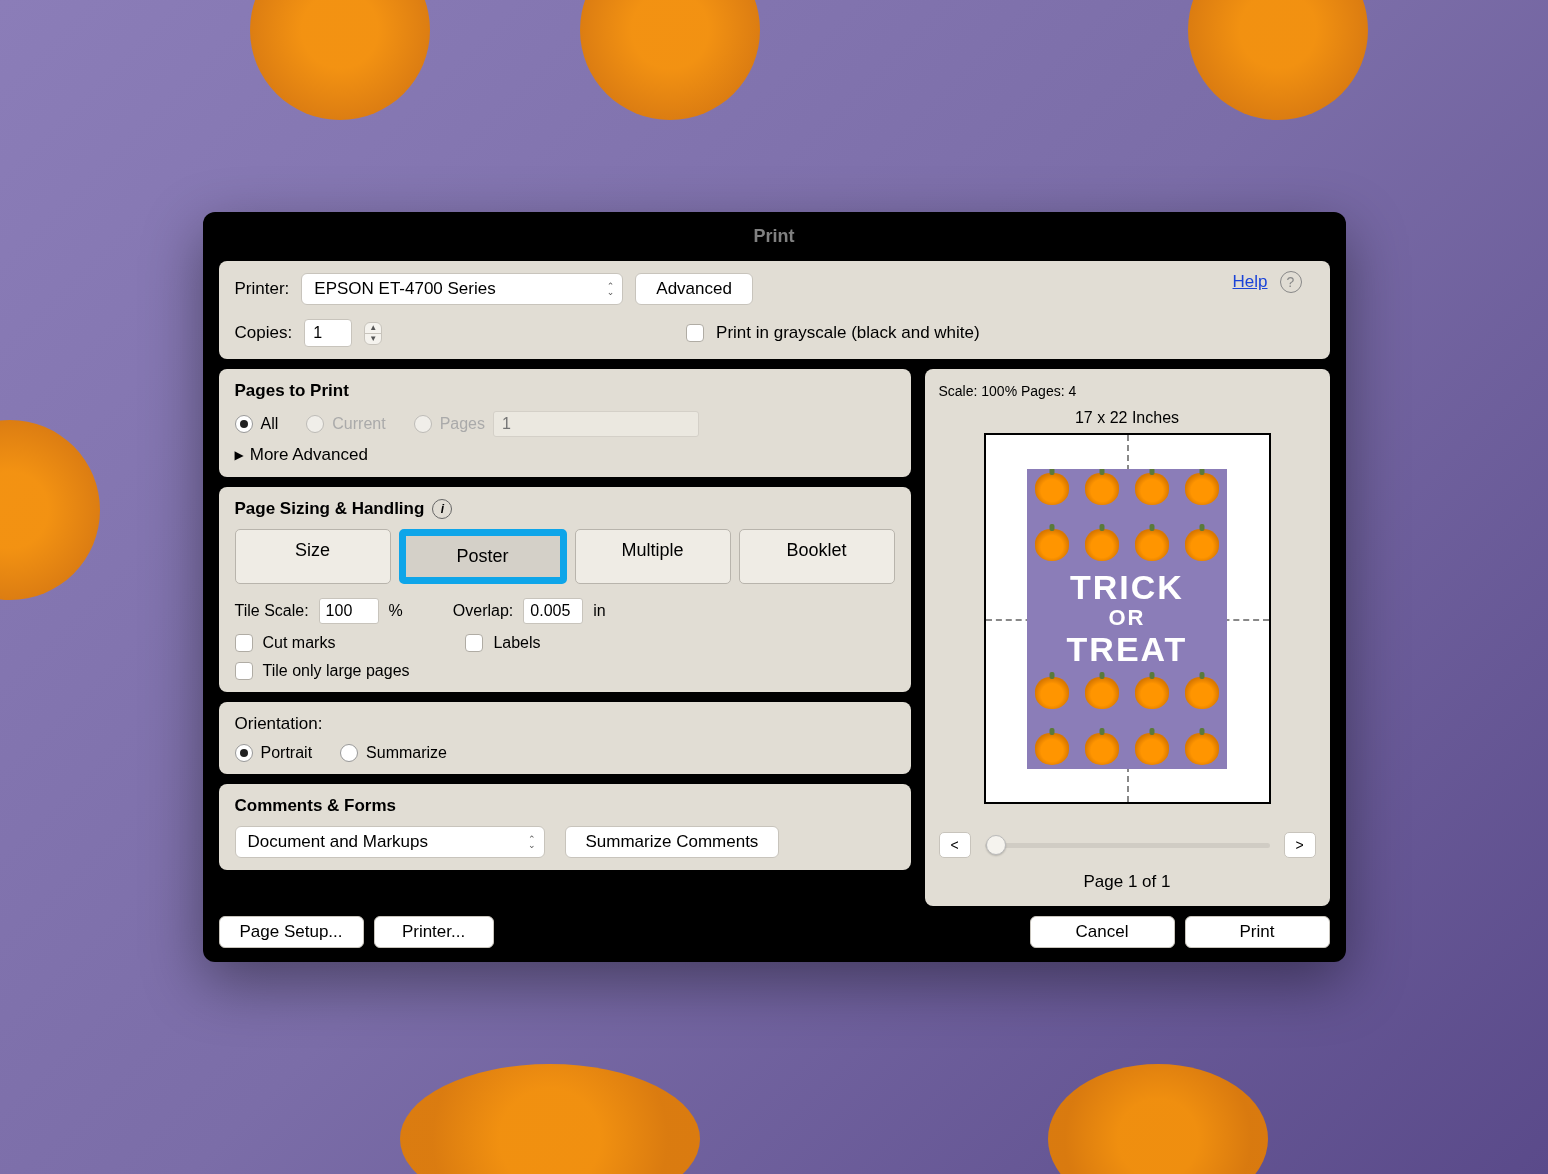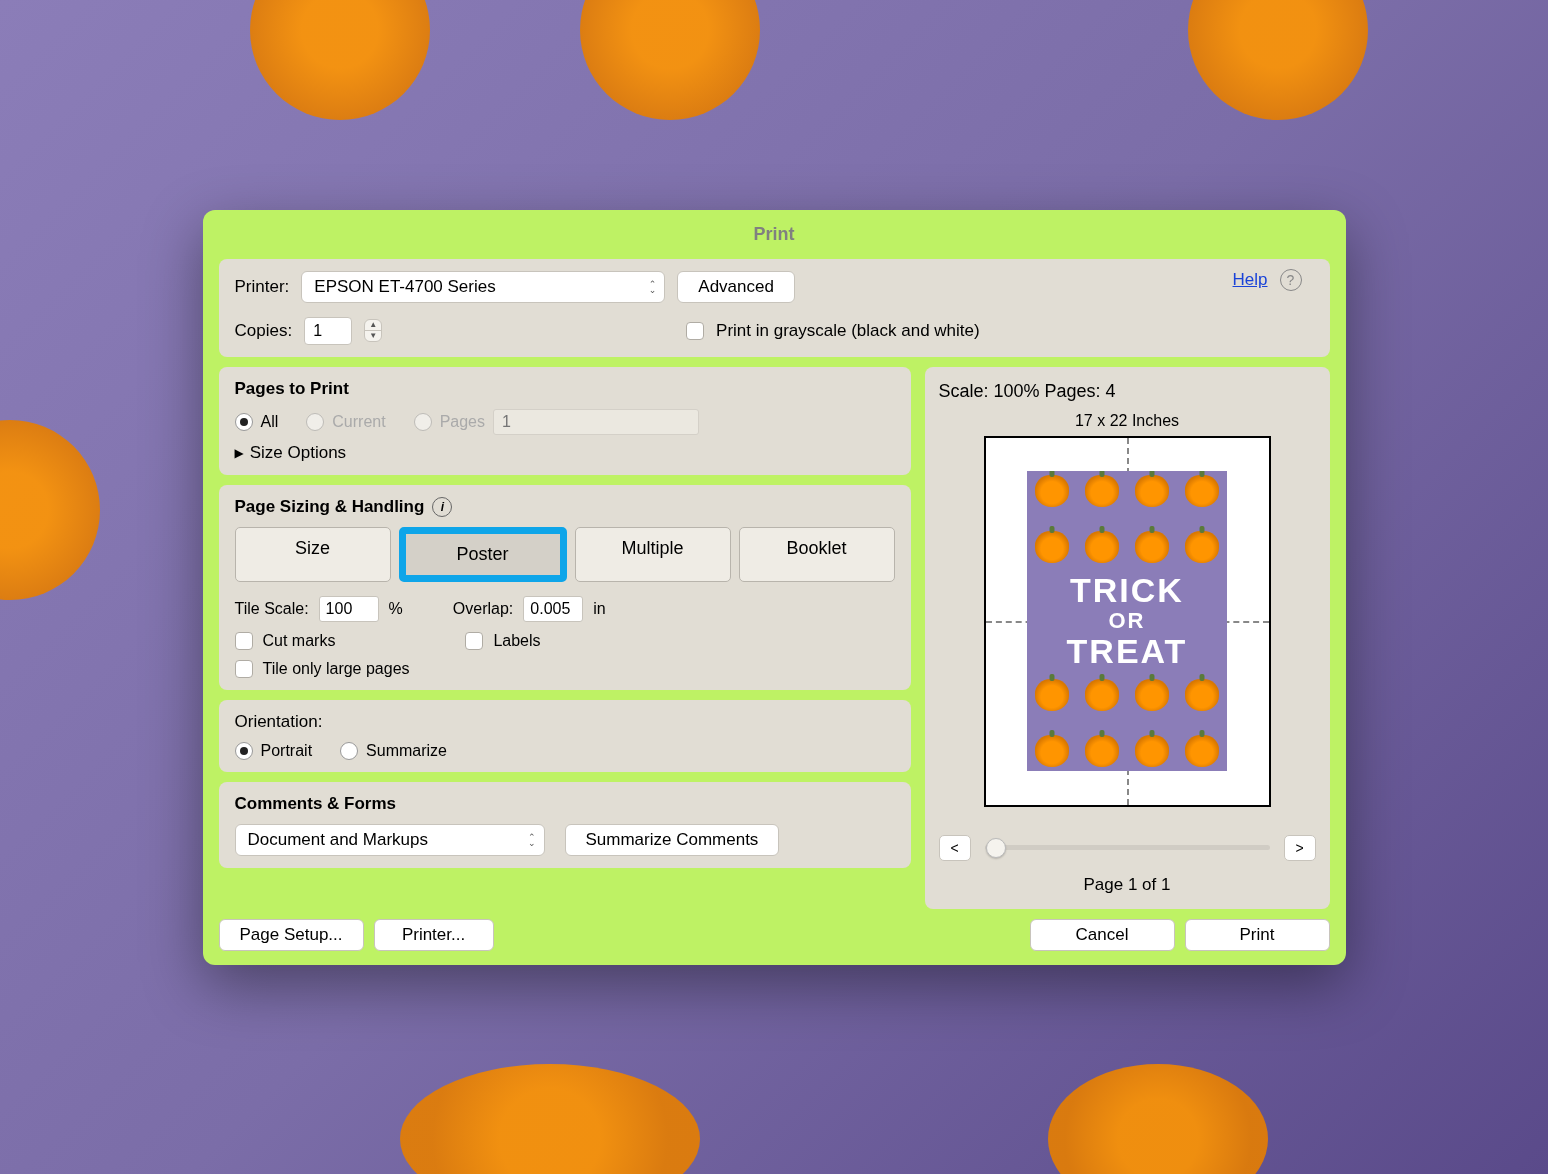--- a/index.html
+++ b/index.html
@@ -11,21 +11,21 @@
 }
 .bg-pumpkin { position: absolute; width: 180px; height: 180px; background: radial-gradient(circle, #ff9500 30%, #e67e00 70%); border-radius: 50%; opacity: 0.9; }
 .bg-pumpkin.p1 { top: -60px; left: 250px; }
 .bg-pumpkin.p2 { top: -60px; left: 580px; }
 .bg-pumpkin.p3 { top: -60px; right: 180px; }
 .bg-pumpkin.p4 { top: 420px; left: -80px; }
 .bg-pumpkin.p5 { bottom: -40px; left: 400px; width: 300px; height: 150px; }
 .bg-pumpkin.p6 { bottom: -40px; right: 280px; width: 220px; height: 150px; }
 
 .dialog {
-  width: 1143px; background: #bef264; border-radius: 12px;
+  width: 1143px; background: #000000; border-radius: 12px;
   box-shadow: 0 20px 60px rgba(0,0,0,0.4);
   overflow: hidden;
 }
 .dialog-title {
   text-align: center; padding: 14px 0; font-size: 18px; font-weight: 600; color: #808080;
 }
 .dialog-body { padding: 0 16px 14px; }
 
 .panel {
   background: #e1ddd4; border-radius: 8px; padding: 12px 16px; margin-bottom: 10px;
@@ -44,21 +44,21 @@
   width: 10px; height: 14px;
   background: linear-gradient(#666,#666), linear-gradient(#666,#666);
   background-size: 8px 1px, 8px 1px;
   background-position: center 3px, center 11px;
   background-repeat: no-repeat;
 }
 .select.updown::after {
   content: "⌃\A⌄"; white-space: pre; font-size: 9px; line-height: 6px;
   background: none; color: #555; width: auto; height: auto; right: 8px;
 }
-.printer-select { width: 364px; }
+.printer-select { width: 322px; }
 
 .btn {
   background: #fff; border: 1px solid #c8c4bc; border-radius: 6px;
   padding: 5px 20px; font-size: 17px; cursor: pointer;
 }
 
 .help-link { color: #1a43d8; text-decoration: underline; font-size: 17px; cursor: pointer; }
 .help-icon {
   width: 22px; height: 22px; border: 1.5px solid #888; border-radius: 50%;
   display: inline-flex; align-items: center; justify-content: center;
@@ -118,21 +118,21 @@
   display: inline-flex; align-items: center; justify-content: center;
   font-size: 12px; font-style: italic; font-weight: bold; margin-left: 8px;
 }
 
 .small-input {
   background: #fff; border: 1px solid #c8c4bc; border-radius: 3px;
   padding: 3px 6px; font-size: 16px; width: 60px;
 }
 
 .preview-panel { background: #e1ddd4; border-radius: 8px; padding: 14px; height: 100%; display: flex; flex-direction: column; }
-.preview-status { font-size: 18px; margin-bottom: 10px; }
+.preview-status { font-size: 14px; margin-bottom: 10px; }
 .preview-dims { text-align: center; font-size: 16px; margin-bottom: 6px; }
 .preview-box {
   width: 287px; height: 371px; margin: 0 auto; background: #fff; border: 2px solid #000;
   position: relative; display: flex; align-items: center; justify-content: center;
 }
 .poster-img {
   width: 200px; height: 300px; background: #8b7db8; position: relative; overflow: hidden;
 }
 .poster-text {
   position: absolute; inset: 0; display: flex; flex-direction: column;
@@ -222,21 +222,21 @@
               <span class="disabled-text">Current</span>
             </div>
             <div class="row" style="gap:8px">
               <div class="radio disabled"></div>
               <span class="disabled-text">Pages</span>
               <input class="pages-range-input" placeholder="1" style="">
             </div>
           </div>
           <div class="disclosure">
             <span class="tri">▶</span>
-            <span>Size Options</span>
+            <span>More Advanced</span>
           </div>
         </div>
 
         <div class="panel">
           <div class="section-title" style="display:flex;align-items:center">
             <span>Page Sizing &amp; Handling</span>
             <span class="info-icon">i</span>
           </div>
           <div class="seg-group">
             <div class="seg-btn">Size</div>

